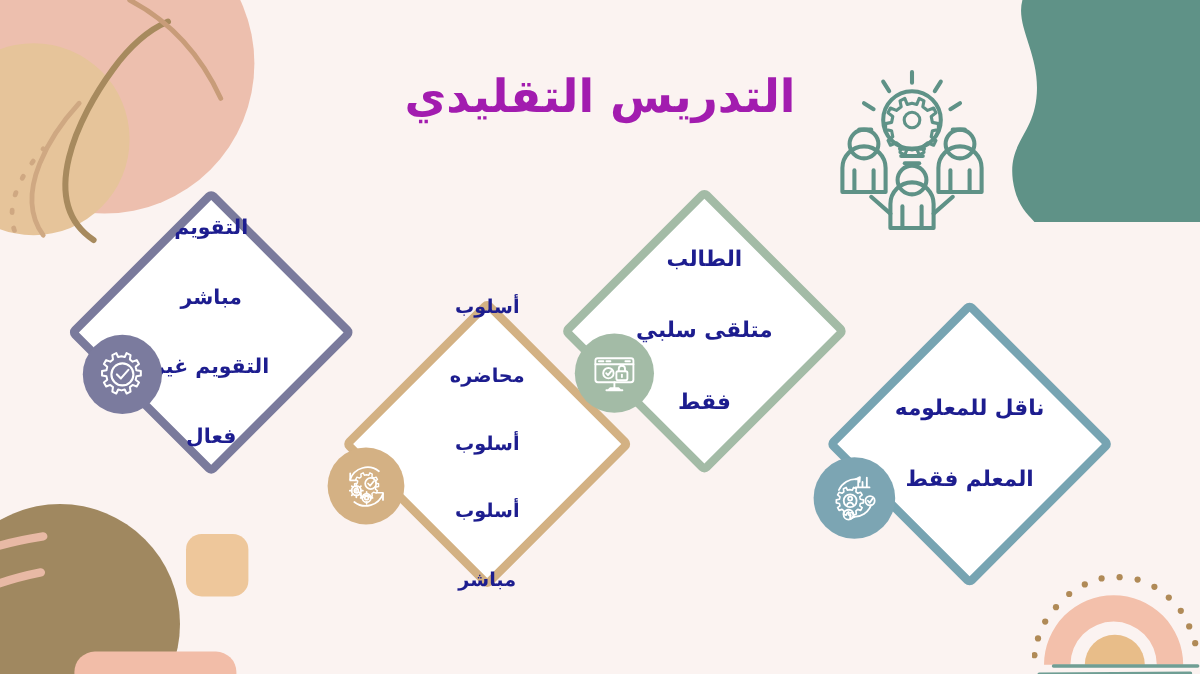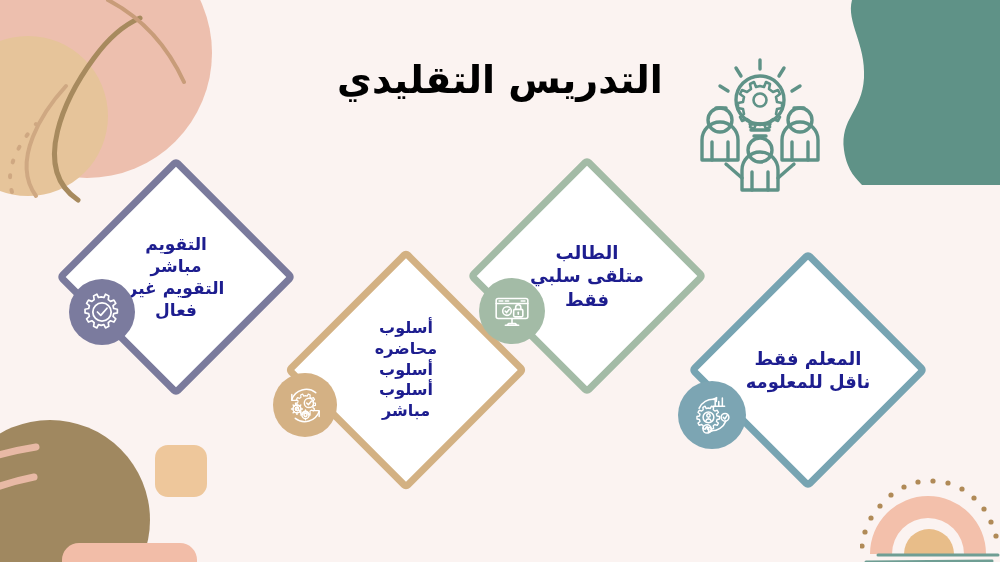--- a/index.html
+++ b/index.html
@@ -41,21 +41,21 @@
   }
 
   
   .br-rain { right:0; bottom:0; width:140px; height:120px; }
 
   
   #title {
     position:absolute; top:58px; left:0; width:1000px;
     text-align:center;
     font-size:38px; font-weight:bold;
-    color:#000000; direction:rtl;
+    color:#a21caf; direction:rtl;
     letter-spacing:0px;
   }
 
   
   .hero-icon { position:absolute; left:686px; top:52px; width:148px; height:140px; }
 
   
   .diamond-wrap { position:absolute; }
   .diamond {
     position:absolute; left:0; top:0;
@@ -64,21 +64,21 @@
     transform:rotate(45deg);
     border-style:solid;
     border-radius:6px;
   }
   .dtext {
     position:absolute; left:0; top:0; width:100%; height:100%;
     display:flex; flex-direction:column;
     align-items:center; justify-content:center;
     direction:rtl; text-align:center;
     color:#1d1d8f; font-weight:bold;
-    line-height:1.30; z-index:4;
+    line-height:1.30; z-index:4;gap:36px;
   }
   .dtext span { display:block; white-space:nowrap; }
 
   
   .badge {
     position:absolute; border-radius:50%;
     display:flex; align-items:center; justify-content:center;
     z-index:6;
   }
   .badge svg { display:block; }
@@ -245,22 +245,22 @@
         <path d="M28.4 22 L28.4 19.6 a3.1 3.1 0 0 1 6.2 0 L34.6 22"></path>
         <path d="M31.5 25.4 L31.5 27.8"></path>
         <path d="M24 33 L24 39 M16 41 L32 41 M18 41 L20 39 L28 39 L30 41"></path>
       </g>
     </svg>
   </div>
 
   <div class="diamond-wrap" style="left:723px;top:285px;width:170px;height:170px;">
     <div class="diamond" style="border-width:7px;border-color:#77a4b2;"></div>
     <div class="dtext" style="font-size:18px;">
+      <span>ناقل للمعلومه</span>
       <span>المعلم فقط</span>
-      <span>ناقل للمعلومه</span>
     </div>
   </div>
   <div class="badge" style="left:678px;top:381px;width:68px;height:68px;background:#7ca5b3;">
     <svg viewBox="0 0 48 48" width="43" height="43">
       <g fill="none" stroke="#ffffff" stroke-width="1.7" stroke-linejoin="round" stroke-linecap="round">
         <path d="M9 16 A17 17 0 0 1 26 6"></path>
         <path d="M24.6 6 L28.6 4 L28.2 8.4"></path>
         <path d="M39 30 A17 17 0 0 1 22 41"></path>
         <path d="M23.4 41 L19.4 43 L19.8 38.6"></path>
 

